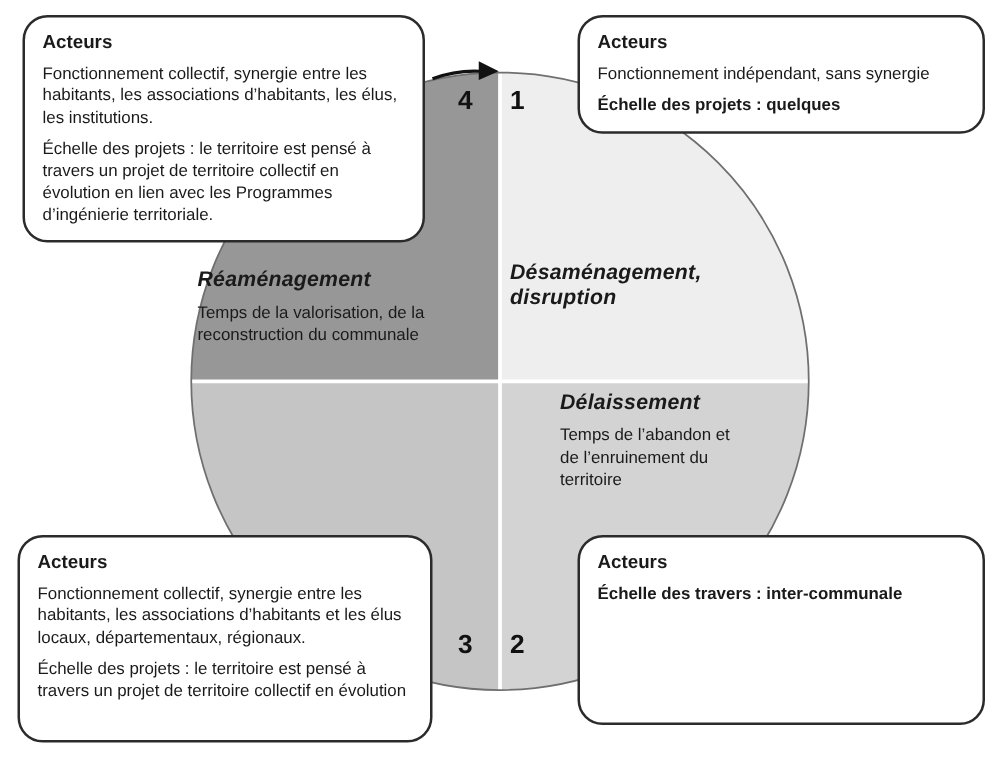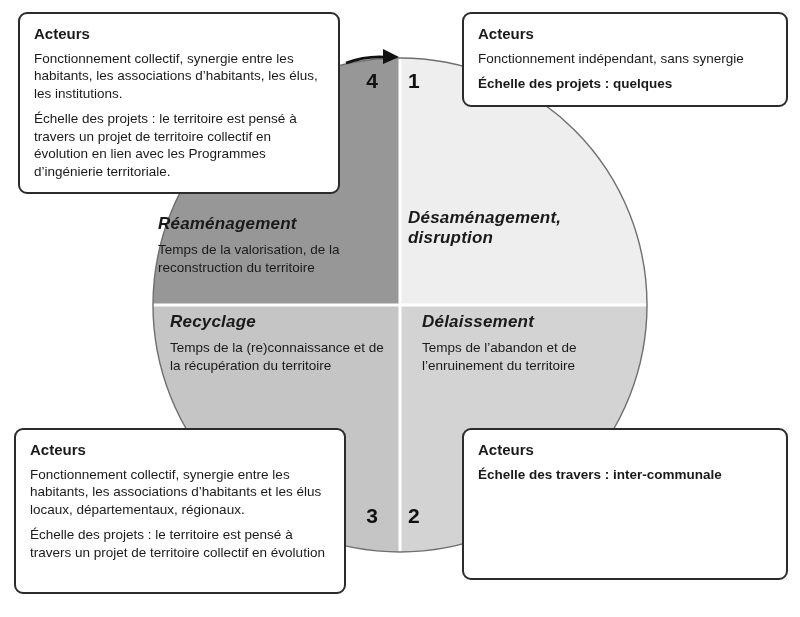--- a/index.html
+++ b/index.html
@@ -35,27 +35,27 @@
     letter-spacing: .2px;
   }
   .qsub {
     margin-top: 7px;
     font-size: 13.5px;
     line-height: 1.32;
   }
   .qlabel.q4 { left: 158px; top: 214px; width: 240px; }
   .qlabel.q1 { left: 408px; top: 208px; width: 180px; }
   .qlabel.q3 { left: 170px; top: 312px; width: 225px; }
-  .qlabel.q2 { left: 422px; top: 312px; width: 192px; }
+  .qlabel.q2 { left: 400px; top: 312px; width: 192px; padding-left: 48px; }
 
   .callout {
     position: absolute;
     background: #ffffff;
     border: 2px solid #2b2b2b;
-    border-radius: 9px;
+    border-radius: 20px;
     padding: 10px 14px 12px 14px;
     font-size: 13.5px;
     line-height: 1.3;
   }
   .callout .title {
     font-weight: bold;
     font-size: 15px;
     margin-bottom: 6px;
   }
   .callout p { margin: 0 0 8px 0; }
@@ -90,28 +90,24 @@
     </g>
   </svg>
 
   <div class="qnum n4">4</div>
   <div class="qnum n1">1</div>
   <div class="qnum n3">3</div>
   <div class="qnum n2">2</div>
 
   <div class="qlabel q4">
     <div class="qtitle">Réaménagement</div>
-    <div class="qsub">Temps de la valorisation, de la reconstruction du territoire</div>
+    <div class="qsub">Temps de la valorisation, de la reconstruction du communale</div>
   </div>
   <div class="qlabel q1">
     <div class="qtitle">Désaménagement, disruption</div>
-  </div>
-  <div class="qlabel q3">
-    <div class="qtitle">Recyclage</div>
-    <div class="qsub">Temps de la (re)connaissance et de la récupération du territoire</div>
   </div>
   <div class="qlabel q2">
     <div class="qtitle">Délaissement</div>
     <div class="qsub">Temps de l’abandon et de l’enruinement du territoire</div>
   </div>
 
   <div class="callout tl">
     <div class="title">Acteurs</div>
     <p>Fonctionnement collectif, synergie entre les habitants, les associations d’habitants, les élus, les institutions.</p>
     <p>Échelle des projets : le territoire est pensé à travers un projet de territoire collectif en évolution en lien avec les Programmes d’ingénierie territoriale.</p>

